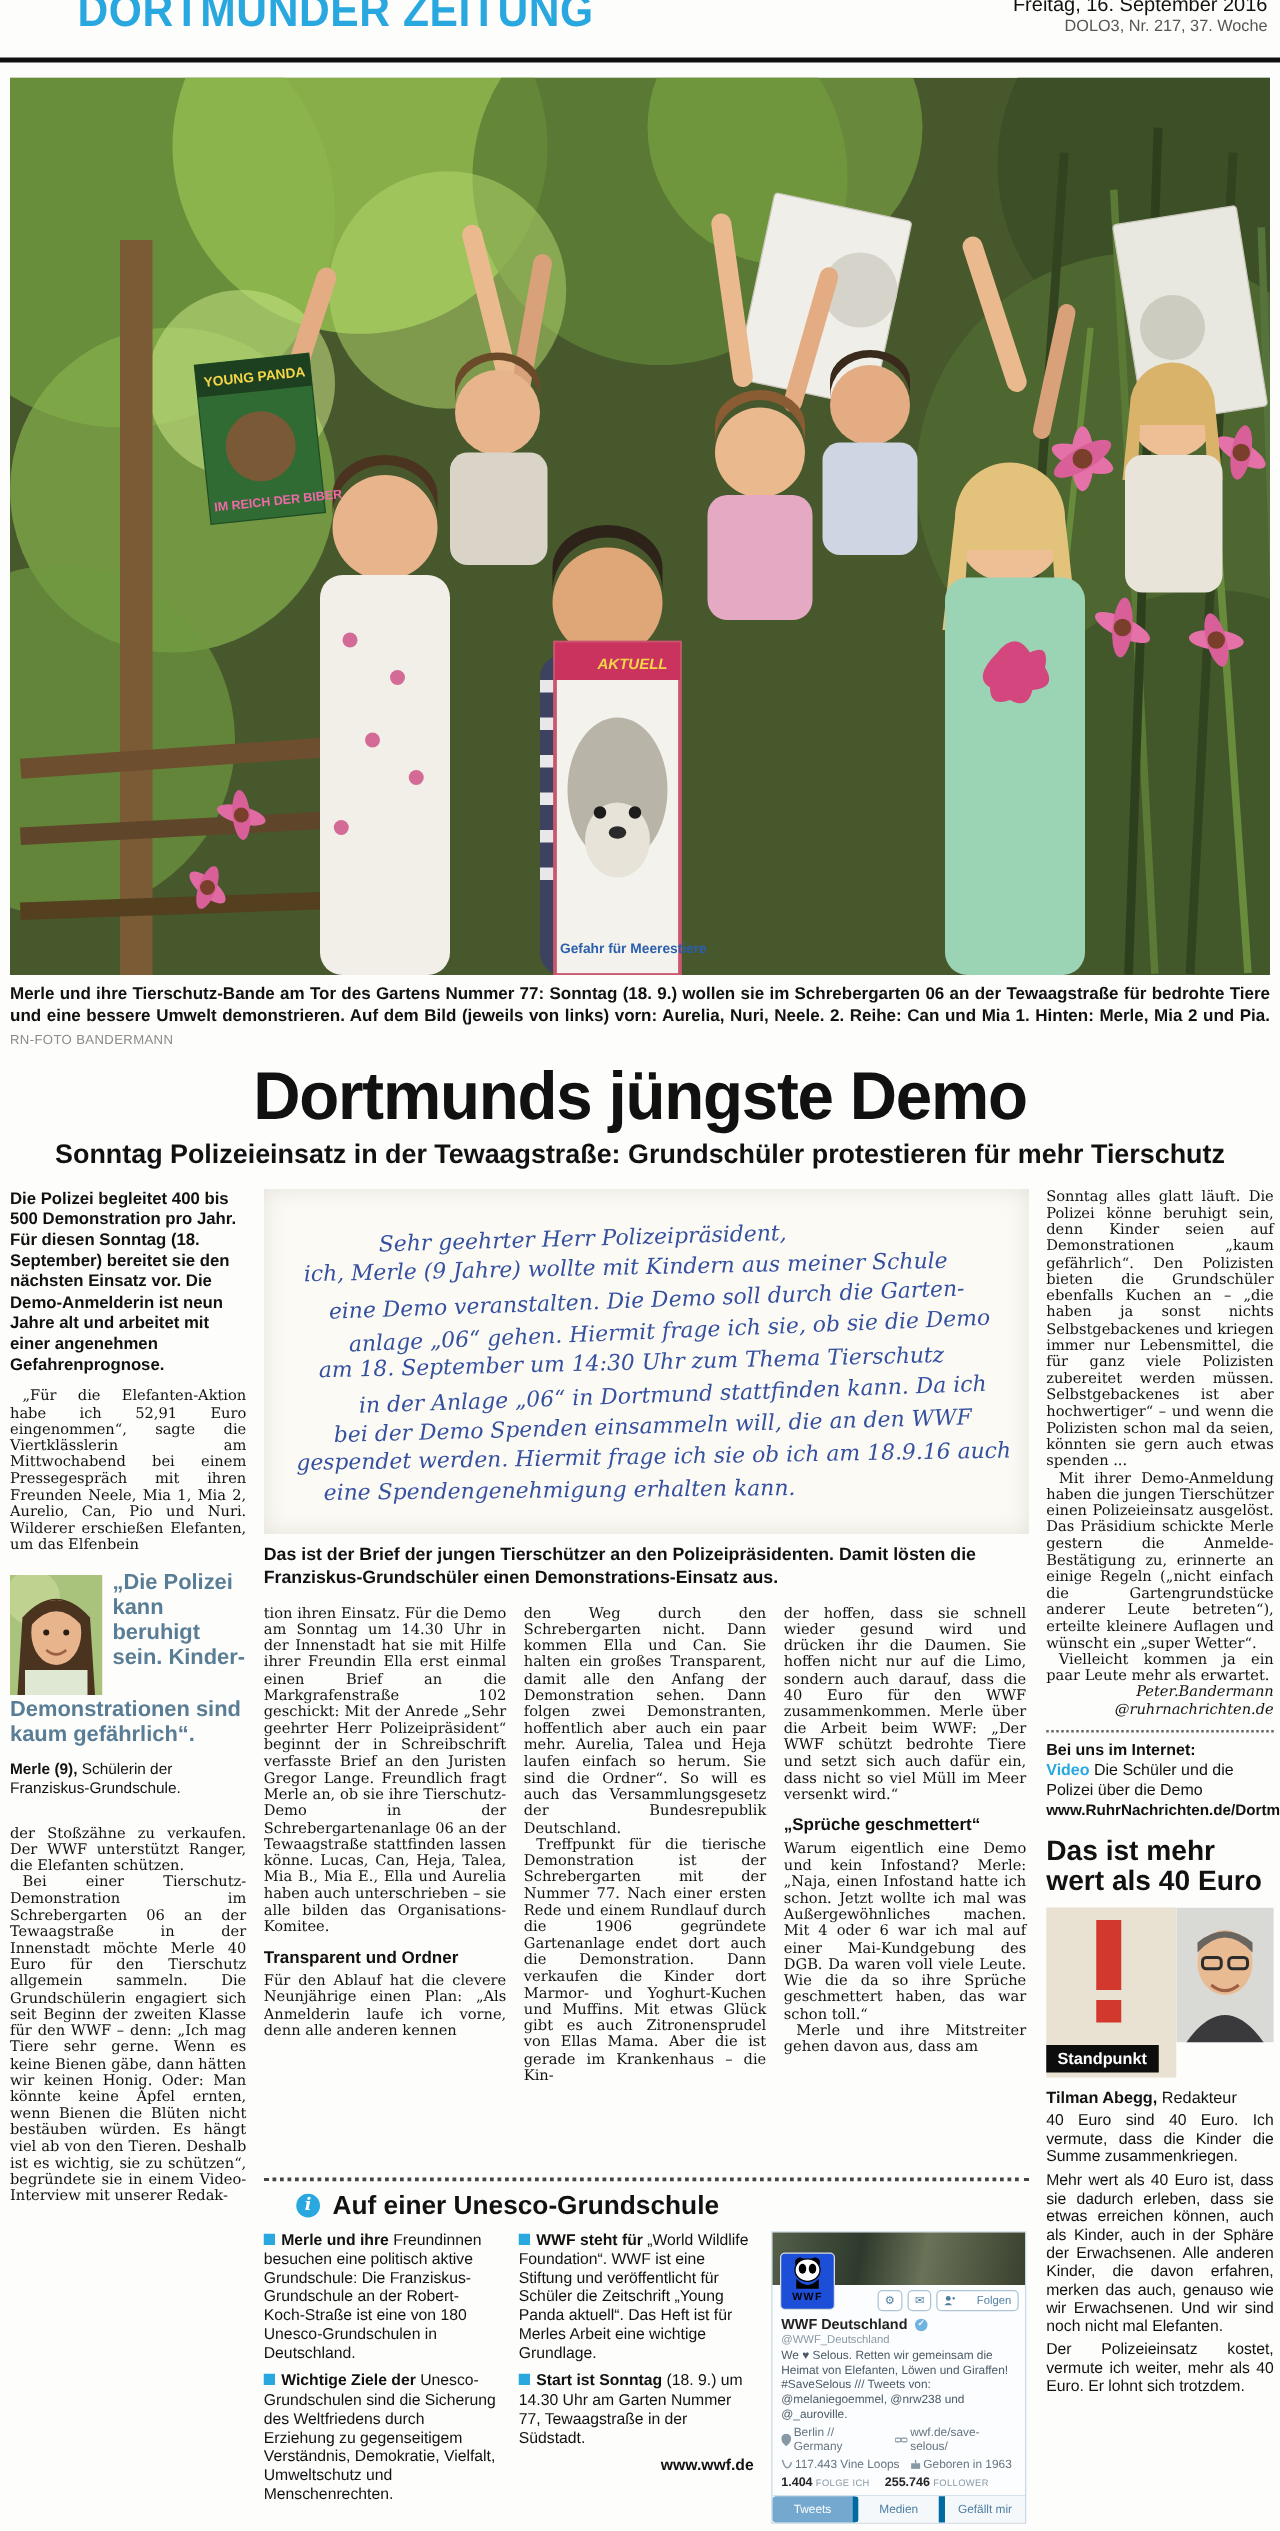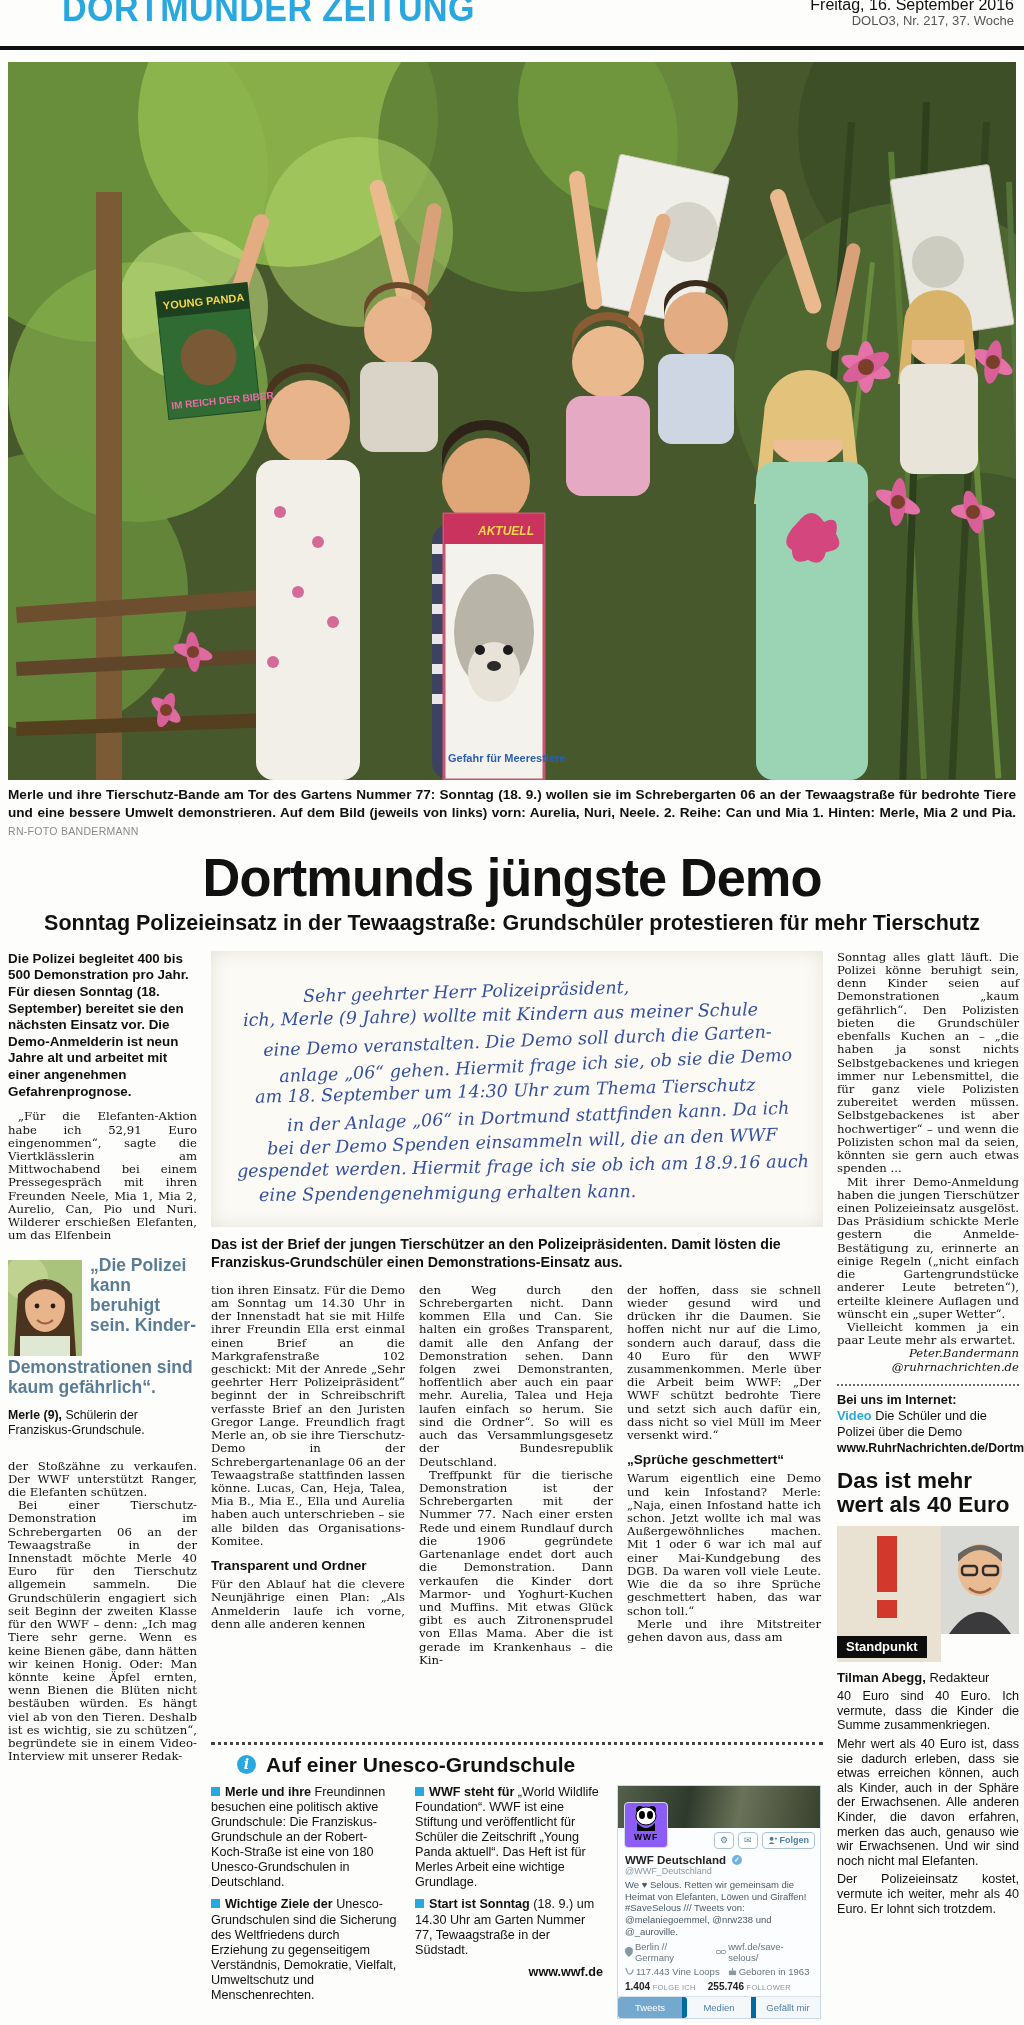--- a/index.html
+++ b/index.html
@@ -70,24 +70,24 @@
   .bullet-item { margin-bottom:7px; }
   .bullet-square { display:inline-block; width:9px; height:9px; background:#29a8e0; margin-right:5px; }
   .bullet-item b { font-weight:bold; }
   .wwf-link { text-align:right; font-weight:bold; font-size:12.6px; }
 
   
   .twitter-wrap { flex:1; }
   .twitter-card { border:1px solid #ccd9e2; background:#fcfdfe; width:204px; font-size:9.5px; color:#444; }
   .tw-banner { height:42px; background:linear-gradient(100deg,#54604a 0%,#2e3a2c 35%,#6a7258 60%,#39412f 100%); position:relative; }
   .tw-toprow { display:flex; justify-content:flex-end; gap:4px; padding:4px 5px 3px 5px; position:relative; }
-  .tw-logo { position:absolute; left:6px; top:-26px; width:44px; height:46px; background:#8b5cf6; border-radius:4px; border:1px solid #d6dde2; display:flex; flex-direction:column; align-items:center; justify-content:flex-start; }
+  .tw-logo { position:absolute; left:6px; top:-26px; width:44px; height:46px; background:#1d4ed8; border-radius:4px; border:1px solid #d6dde2; display:flex; flex-direction:column; align-items:center; justify-content:flex-start; }
   .tw-logo .wwf-word { font-weight:bold; font-size:8.5px; letter-spacing:1px; color:#000; line-height:1; }
   .tw-btn { border:1px solid #aac4d6; color:#4d7fa3; border-radius:4px; font-size:9px; line-height:1; padding:3px 5px; background:#fff; }
-  .tw-follow { display:flex; align-items:flex-start; gap:3px; font-weight:bold; }
+  .tw-follow { display:flex; align-items:flex-start; gap:17px; font-weight:normal; }
   .tw-name-row { padding:2px 7px 0 7px; font-weight:bold; font-size:11.5px; color:#222; display:flex; align-items:center; gap:6px; }
   .tw-verified { width:10px; height:10px; border-radius:50%; background:#6fb3e0; color:#fff; font-size:7px; line-height:10px; text-align:center; flex:none; }
   .tw-handle { padding:0 7px; color:#8899a6; font-size:9px; }
   .tw-bio { padding:3px 7px 0 7px; line-height:1.25; color:#4a5a66; }
   .tw-meta { padding:3px 7px 0 7px; color:#66757f; display:flex; gap:8px; align-items:center; }
   .tw-meta .mi { display:inline-flex; align-items:center; gap:2px; }
   .tw-counts { padding:4px 7px 4px 7px; display:flex; gap:12px; }
   .tw-counts b { color:#222; font-size:10px; }
   .tw-counts span.lab { color:#8899a6; font-size:7.5px; letter-spacing:.3px; }
   .tw-tabs { display:flex; border-top:1px solid #d7e2ea; }
@@ -332,21 +332,21 @@
           <h3 class="col-subhead">Transparent und Ordner</h3>
           <p class="body-p">Für den Ablauf hat die clevere Neunjährige einen Plan: „Als Anmelderin laufe ich vorne, denn alle anderen kennen</p>
         </div>
         <div class="midcol">
           <p class="body-p">den Weg durch den Schrebergarten nicht. Dann kommen Ella und Can. Sie halten ein großes Transparent, damit alle den Anfang der Demonstration sehen. Dann folgen zwei Demonstranten, hoffentlich aber auch ein paar mehr. Aurelia, Talea und Heja laufen einfach so herum. Sie sind die Ordner“. So will es auch das Versammlungsgesetz der Bundesrepublik Deutschland.</p>
           <p class="body-p indent">Treffpunkt für die tierische Demonstration ist der Schrebergarten mit der Nummer 77. Nach einer ersten Rede und einem Rundlauf durch die 1906 gegründete Gartenanlage endet dort auch die Demonstration. Dann verkaufen die Kinder dort Marmor- und Yoghurt-Kuchen und Muffins. Mit etwas Glück gibt es auch Zitronensprudel von Ellas Mama. Aber die ist gerade im Krankenhaus – die Kin-</p>
         </div>
         <div class="midcol">
           <p class="body-p">der hoffen, dass sie schnell wieder gesund wird und drücken ihr die Daumen. Sie hoffen nicht nur auf die Limo, sondern auch darauf, dass die 40 Euro für den WWF zusammenkommen. Merle über die Arbeit beim WWF: „Der WWF schützt bedrohte Tiere und setzt sich auch dafür ein, dass nicht so viel Müll im Meer versenkt wird.“</p>
           <h3 class="col-subhead">„Sprüche geschmettert“</h3>
-          <p class="body-p">Warum eigentlich eine Demo und kein Infostand? Merle: „Naja, einen Infostand hatte ich schon. Jetzt wollte ich mal was Außergewöhnliches machen. Mit 1 oder 6 war ich mal auf einer Mai-Kundgebung des DGB. Da waren voll viele Leute. Wie die da so ihre Sprüche geschmettert haben, das war schon toll.“</p>
+          <p class="body-p">Warum eigentlich eine Demo und kein Infostand? Merle: „Naja, einen Infostand hatte ich schon. Jetzt wollte ich mal was Außergewöhnliches machen. Mit 4 oder 6 war ich mal auf einer Mai-Kundgebung des DGB. Da waren voll viele Leute. Wie die da so ihre Sprüche geschmettert haben, das war schon toll.“</p>
           <p class="body-p indent">Merle und ihre Mitstreiter gehen davon aus, dass am</p>
         </div>
       </div>
 
       <div class="unesco-box">
         <div class="box-head">
           <span class="info-icon">i</span>
           <span class="box-title">Auf einer Unesco-Grundschule</span>
         </div>
         <div class="box-body">

